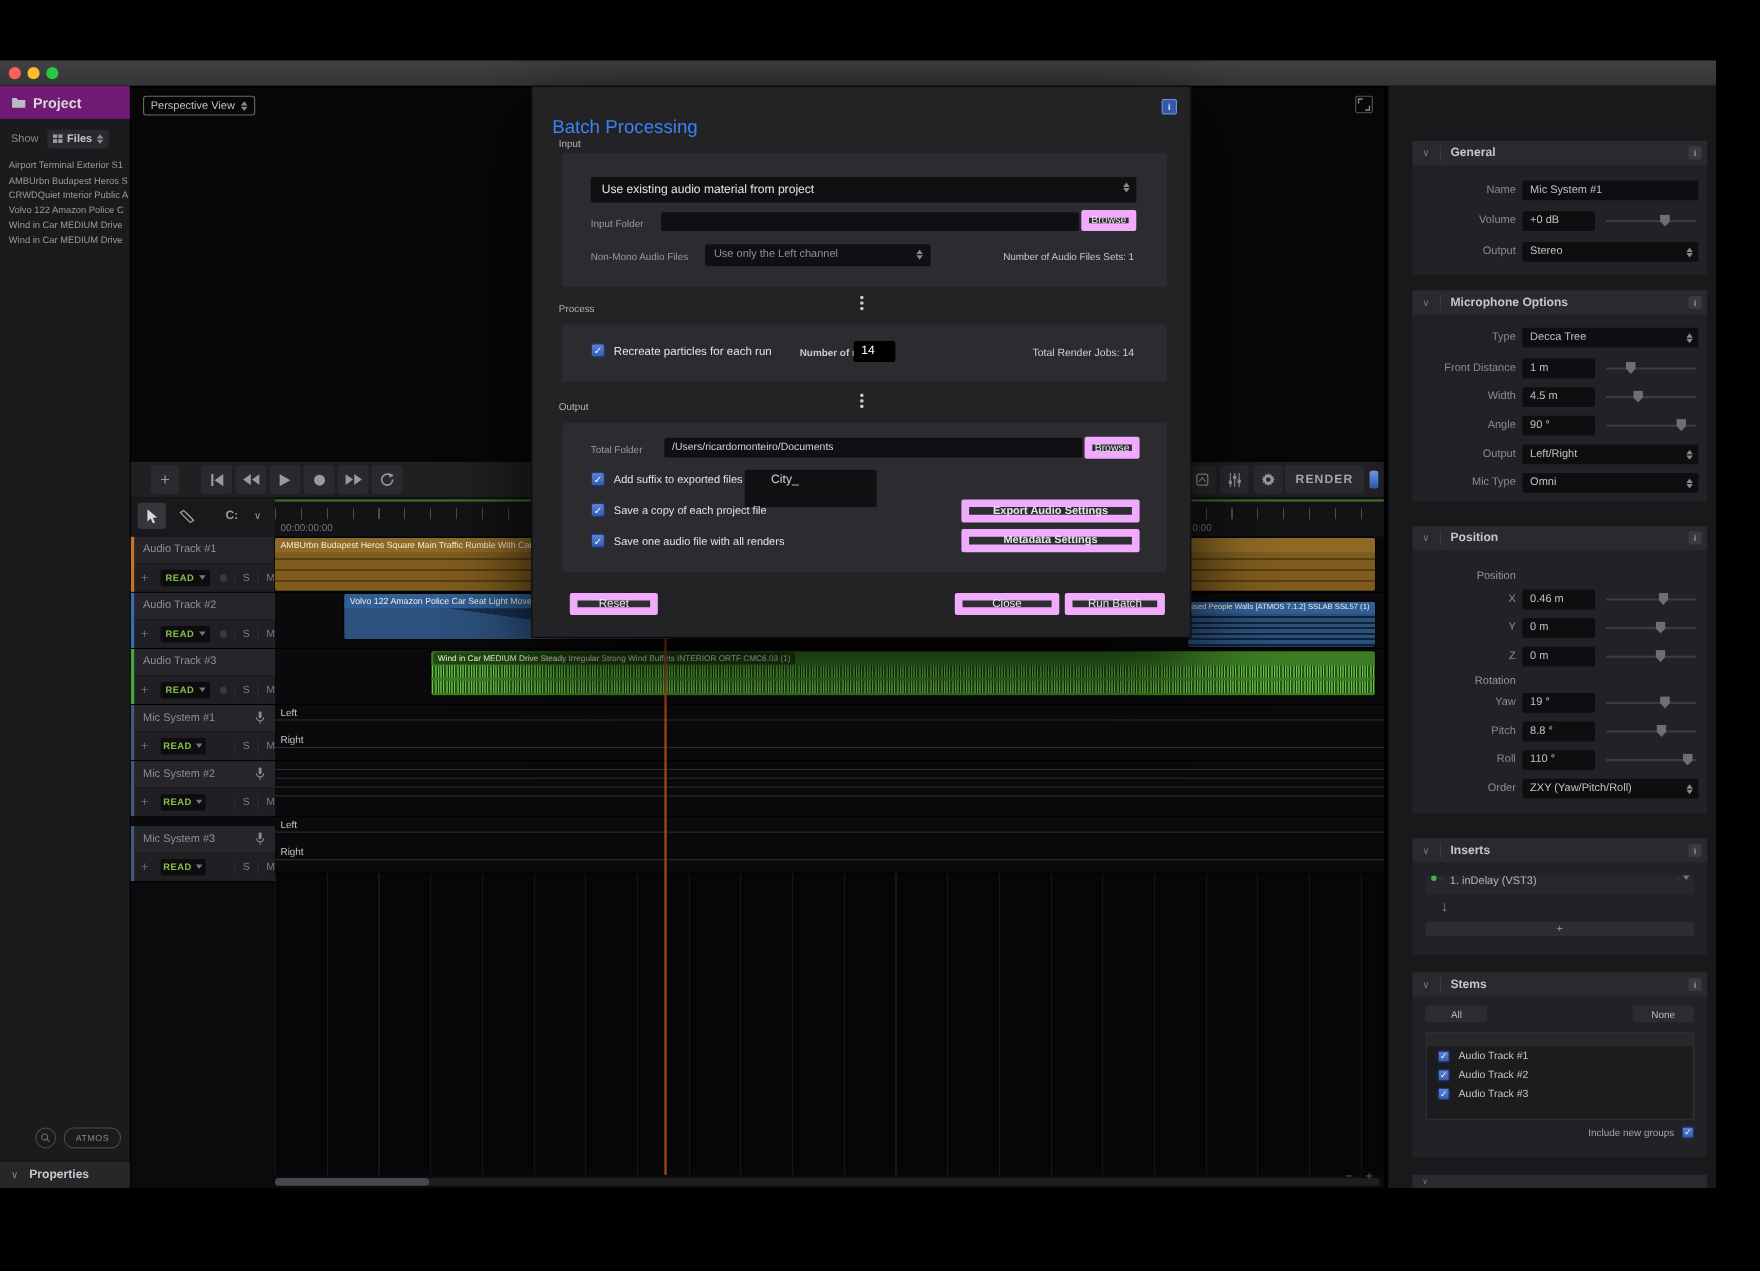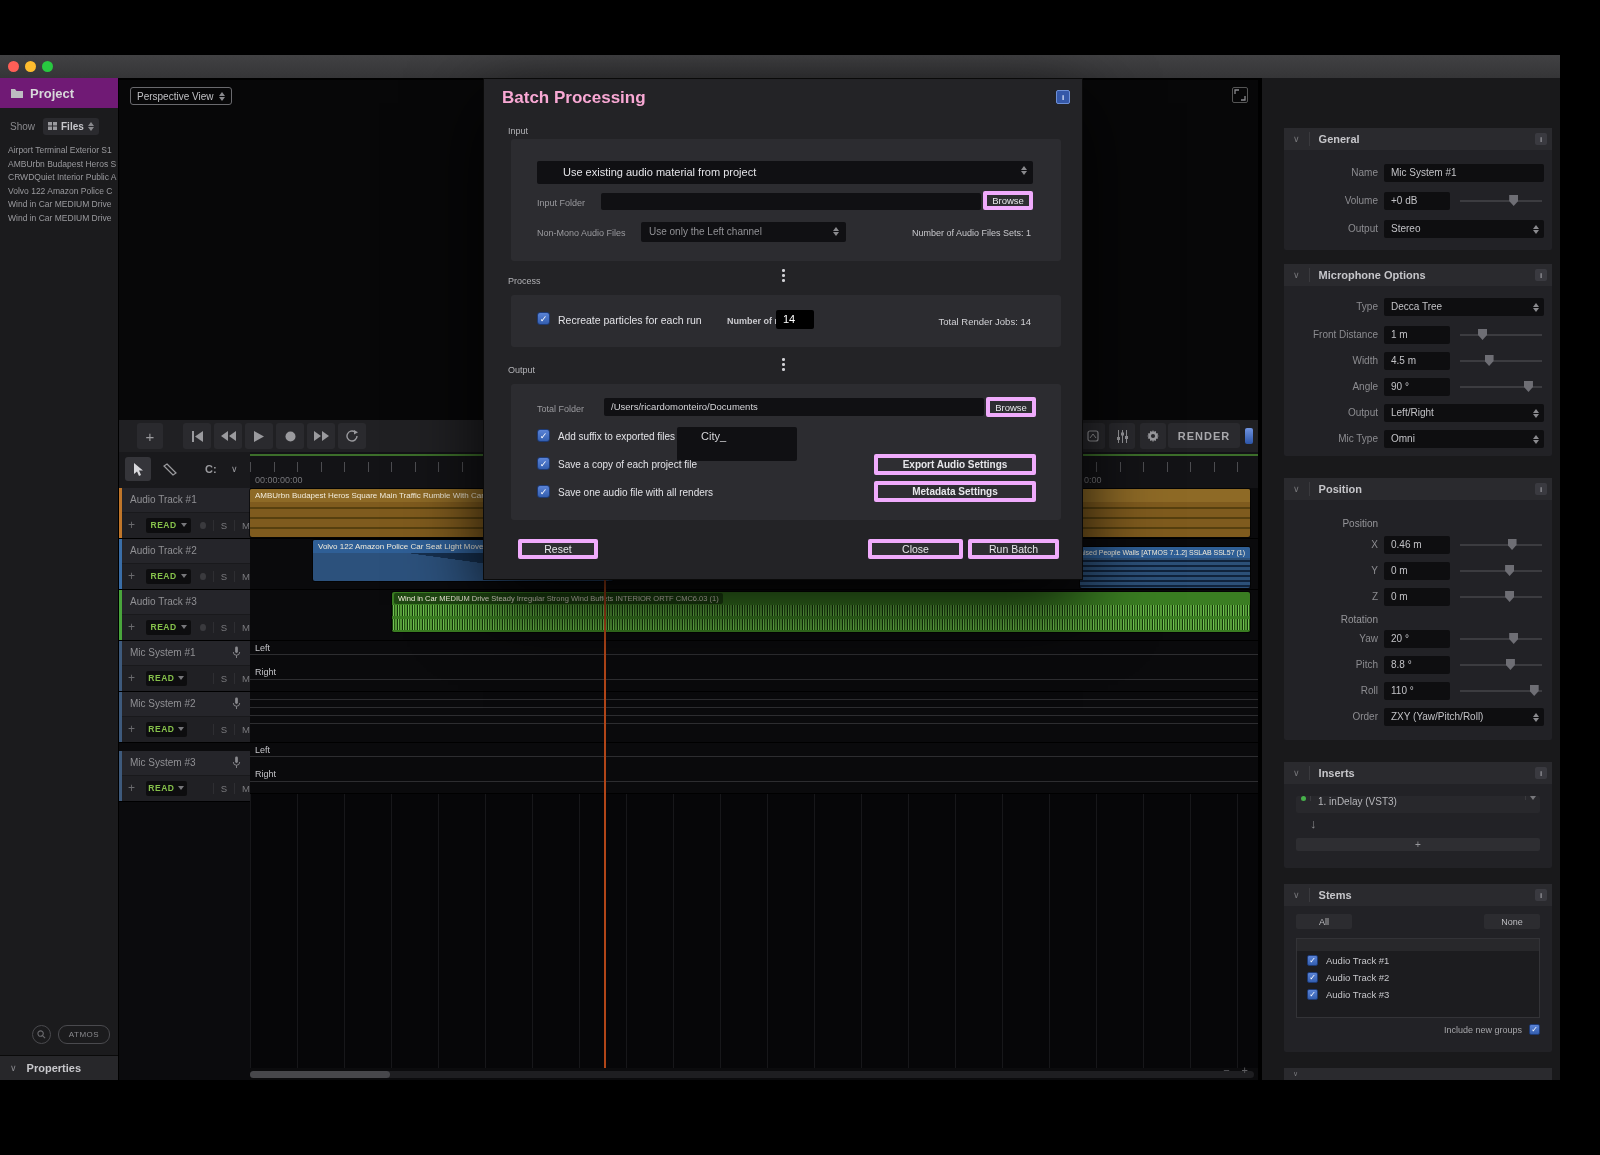--- a/index.html
+++ b/index.html
@@ -103,25 +103,25 @@
   .stepper .dn{width:0;height:0;border-left:3px solid transparent;border-right:3px solid transparent;border-top:4px solid #8a8a8e}
   .smallbtn{position:absolute;height:15px;background:#2c2c30;border-radius:2px;font-size:9px;color:#bcbcc0;
             display:flex;align-items:center;justify-content:center}
   .cb{display:inline-flex;width:13px;height:13px;border-radius:3px;background:linear-gradient(#5a83d6,#345fb0);
       border:1px solid #1d3a75;box-sizing:border-box;align-items:center;justify-content:center;
       font-size:9px;color:#fff;flex:none}
   .cb.sm2{width:11px;height:11px;font-size:8px;border-radius:2px}
   
   .dialog{position:absolute;left:483px;top:78px;width:600px;height:502px;background:#232326;z-index:100;
           box-shadow:0 25px 70px rgba(0,0,0,.85);border:1px solid #0a0a0a;box-sizing:border-box}
-  .dlg-title{position:absolute;left:18px;top:9px;font-size:17px;font-weight:bold;color:#f9a8d4}
+  .dlg-title{position:absolute;left:18px;top:27px;font-size:17px;font-weight:normal;color:#3b82f6}
   .dlg-sec-label{position:absolute;font-size:9px;color:#b2b2b6}
   .gbox{position:absolute;left:27px;width:550px;background:#2c2c30;border-radius:3px}
   .din{background:#101013;border-radius:2px;position:absolute;box-sizing:border-box;color:#d5d5d9}
-  .dbtn{position:absolute;background:#2e2e32;border:4px solid #f0abfc;border-radius:2px;color:#e6e6ea;
+  .dbtn{position:absolute;background:#2e2e32;border:7px solid #f0abfc;border-radius:2px;color:#e6e6ea;
         display:flex;align-items:center;justify-content:center;box-sizing:border-box}
   .vdots{position:absolute;display:flex;flex-direction:column;gap:2.5px}
   .vdots i{width:2.5px;height:2.5px;border-radius:50%;background:#d0d0d4}
   .dlbl{position:absolute;font-size:9px;color:#9a9a9e;white-space:nowrap}
   .dtext{position:absolute;font-size:10.5px;color:#e2e2e6;white-space:nowrap}
   svg{display:block}
 </style>
 </head>
 <body>
 
@@ -562,21 +562,21 @@
         <div class="prow" style="top:110px">
           <span class="plbl">Z</span>
           <span class="vbox">0 m</span>
           <span class="slider">
               <i class="sthumb" style="left:55%"></i>
             </span>
         </div>
         <span class="pgroup" style="top:136px">Rotation</span>
         <div class="prow" style="top:152px">
           <span class="plbl">Yaw</span>
-          <span class="vbox">20 °</span>
+          <span class="vbox">19 °</span>
           <span class="slider">
               <i class="sthumb" style="left:60%"></i>
             </span>
         </div>
         <div class="prow" style="top:178px">
           <span class="plbl">Pitch</span>
           <span class="vbox">8.8 °</span>
           <span class="slider">
               <i class="sthumb" style="left:56%"></i>
             </span>
@@ -656,21 +656,21 @@
     </aside>
   </div>
 </div>
 
 <div class="dialog">
   <div class="dlg-title">Batch Processing</div>
   <span class="info blue" style="right:12px;top:11px;left:auto">i</span>
 
   <span class="dlg-sec-label" style="left:24px;top:47px">Input</span>
   <div class="gbox" style="top:60px;height:122px">
-    <span class="din" style="left:26px;top:22px;width:496px;height:23px;font-size:11px;line-height:23px;padding-left:26px;color:#e4e4e8">Use existing audio material from project</span>
+    <span class="din" style="left:26px;top:22px;width:496px;height:23px;font-size:11px;line-height:23px;padding-left:10px;color:#e4e4e8">Use existing audio material from project</span>
     <span class="stepper" style="right:34px;top:27px">
         <i class="up"></i>
         <i class="dn"></i>
       </span>
     <span class="dlbl" style="left:26px;top:59px">Input Folder</span>
     <span class="din" style="left:90px;top:54px;width:380px;height:17px;font-size:9.5px;line-height:17px;padding-left:6px"></span>
     <span class="dbtn" style="left:472px;top:52px;width:50px;height:19px;font-size:9.5px">Browse</span>
     <span class="dlbl" style="left:26px;top:89px">Non-Mono Audio Files</span>
     <span class="din" style="left:130px;top:83px;width:205px;height:20px;font-size:10px;line-height:20px;padding-left:8px;color:#919195">Use only the Left channel</span>
     <span class="stepper" style="right:222px;top:88px">

